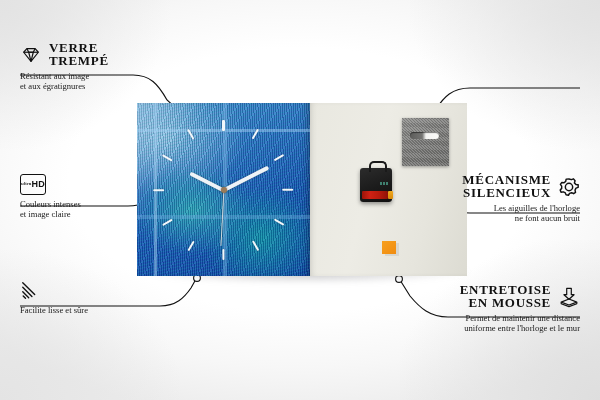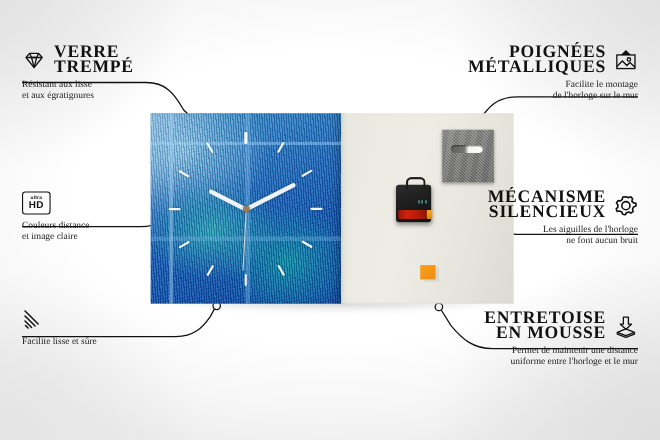--- a/index.html
+++ b/index.html
@@ -102,38 +102,38 @@
     position:absolute;left:72px;top:138px;width:14px;height:13px;
     background:linear-gradient(140deg,#f7a01f 0%,#f08c10 100%);
     box-shadow:3px 2px 0 rgba(200,200,195,.55);
   }
 
   
   .feature{position:absolute;}
   .f-head{display:flex;align-items:center;gap:7px;}
   .f-title{
     font-family:"Liberation Serif", serif;
-    font-weight:700;font-size:16px;letter-spacing:.7px;color:#111111;
+    font-weight:700;font-size:13px;letter-spacing:.7px;color:#111111;
     line-height:12.5px;text-transform:uppercase;white-space:pre-line;
   }
   .f-desc{
     font-family:"Liberation Serif", serif;
     font-size:8.6px;line-height:10.6px;color:#1a1a1a;white-space:pre-line;margin-top:3.5px;
   }
   .f-left .f-head{justify-content:flex-start;}
   .f-left .f-title{text-align:left;}
   .f-left .f-desc{text-align:left;}
   .f-right .f-head{justify-content:flex-end;}
   .f-right .f-title{text-align:right;}
   .f-right .f-desc{text-align:right;}
   .icon{width:22px;height:22px;flex:0 0 22px;display:block;}
   .icon svg{display:block;width:22px;height:22px;}
   .icon-hd{
     width:24px;height:19px;flex:0 0 24px;border:1.6px solid #111;border-radius:3px;
-    display:flex;flex-direction:column;align-items:center;justify-content:center;line-height:1;
+    display:flex;align-items:center;justify-content:center;line-height:1;
   }
   .hd-top{font-size:4.4px;font-weight:700;letter-spacing:.2px;color:#111;
           font-family:"Liberation Sans", sans-serif;}
   .hd-big{font-size:9px;font-weight:700;letter-spacing:.3px;color:#111;
           font-family:"Liberation Sans", sans-serif;margin-top:.5px;}
 </style>
 </head>
 <body>
 
 <div id="stage">
@@ -216,69 +216,51 @@
           <path d="M4 9 H20"></path>
               <path d="M7.5 5 L9.5 9 L12 19"></path>
           <path d="M16.5 5 L14.5 9 L12 19"></path>
               <path d="M9.5 9 H14.5"></path>
             </g>
           </svg>
       </span>
       <span class="f-title">VERRE
 TREMPÉ</span>
     </div>
-    <div class="f-desc">Résistant aux lisse
+    <div class="f-desc">Résistant aux image
 et aux égratignures</div>
   </div>
 
   <div class="feature f-left" style="left:20px;top:174px;width:175px;">
     <div class="f-head">
       <span class="icon-hd">
         <span class="hd-top">ultra</span>
         <span class="hd-big">HD</span>
       </span>
     </div>
-    <div class="f-desc">Couleurs distance
+    <div class="f-desc">Couleurs intenses
 et image claire</div>
   </div>
 
   <div class="feature f-left" style="left:20px;top:279px;width:160px;">
     <div class="f-head">
       <span class="icon">
         <svg viewBox="0 0 24 24">
             <g stroke="#111" stroke-width="1.5" fill="none" stroke-linecap="round">
           <path d="M3 4 L16 17"></path>
               <path d="M3 9 L13 19"></path>
           <path d="M3 14 L9.5 20.5"></path>
               <path d="M3.5 18.5 L6 21"></path>
             </g>
           </svg>
       </span>
     </div>
     <div class="f-desc">Facilite lisse et sûre</div>
   </div>
 
-  <div class="feature f-right" style="right:20px;top:42px;width:180px;">
-    <div class="f-head">
-      <span class="f-title">POIGNÉES
-MÉTALLIQUES</span>
-      <span class="icon">
-        <svg viewBox="0 0 24 24">
-            <g stroke="#111" stroke-width="1.3" fill="none">
-          <path d="M12 2.5 L8.5 6 H15.5 Z" fill="#111"></path>
-          <rect x="3" y="6.5" width="18" height="13.5"></rect>
-          <circle cx="15" cy="11" r="1.7"></circle>
-          <path d="M3 18 L8.5 12.5 L13 17 L16 14 L21 18.6"></path>
-            </g>
-          </svg>
-      </span>
-    </div>
-    <div class="f-desc">Facilite le montage
-de l'horloge sur le mur</div>
-  </div>
 
   <div class="feature f-right" style="right:20px;top:174px;width:185px;">
     <div class="f-head">
       <span class="f-title">MÉCANISME
 SILENCIEUX</span>
       <span class="icon">
         <svg viewBox="0 0 24 24">
             <g stroke="#111" stroke-width="1.6" fill="none" stroke-linejoin="round">
           <path d="M12 3.2 L14.6 4.0 L16.9 3.1 L18.6 5.2 L17.9 7.5 L19.6 9.2
                    L22 9.6 L22 12.4 L19.6 13.2 L18.6 15.4 L19.1 17.8 L17 19.3

